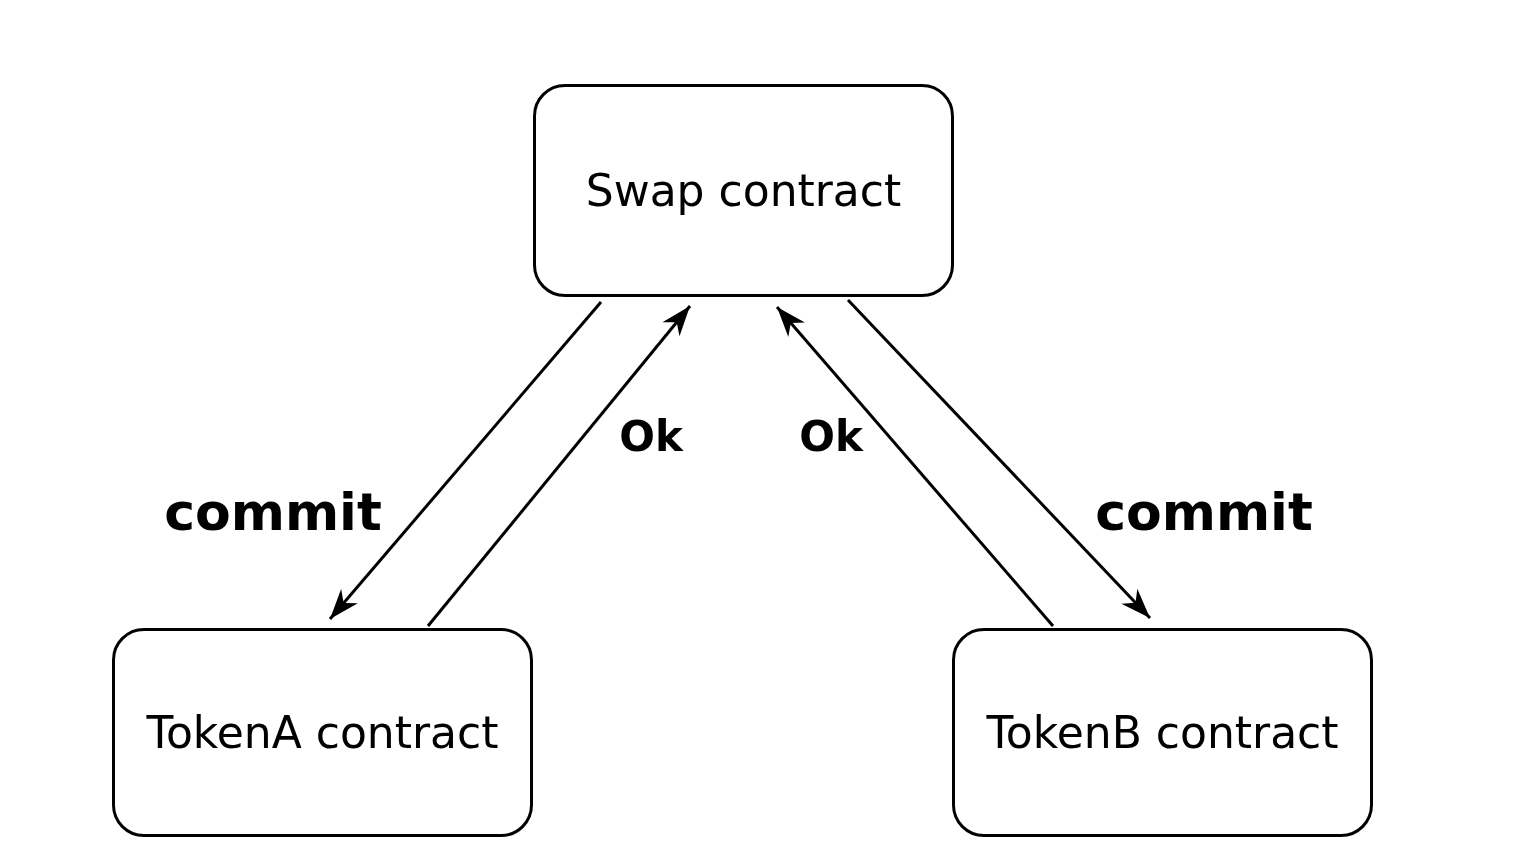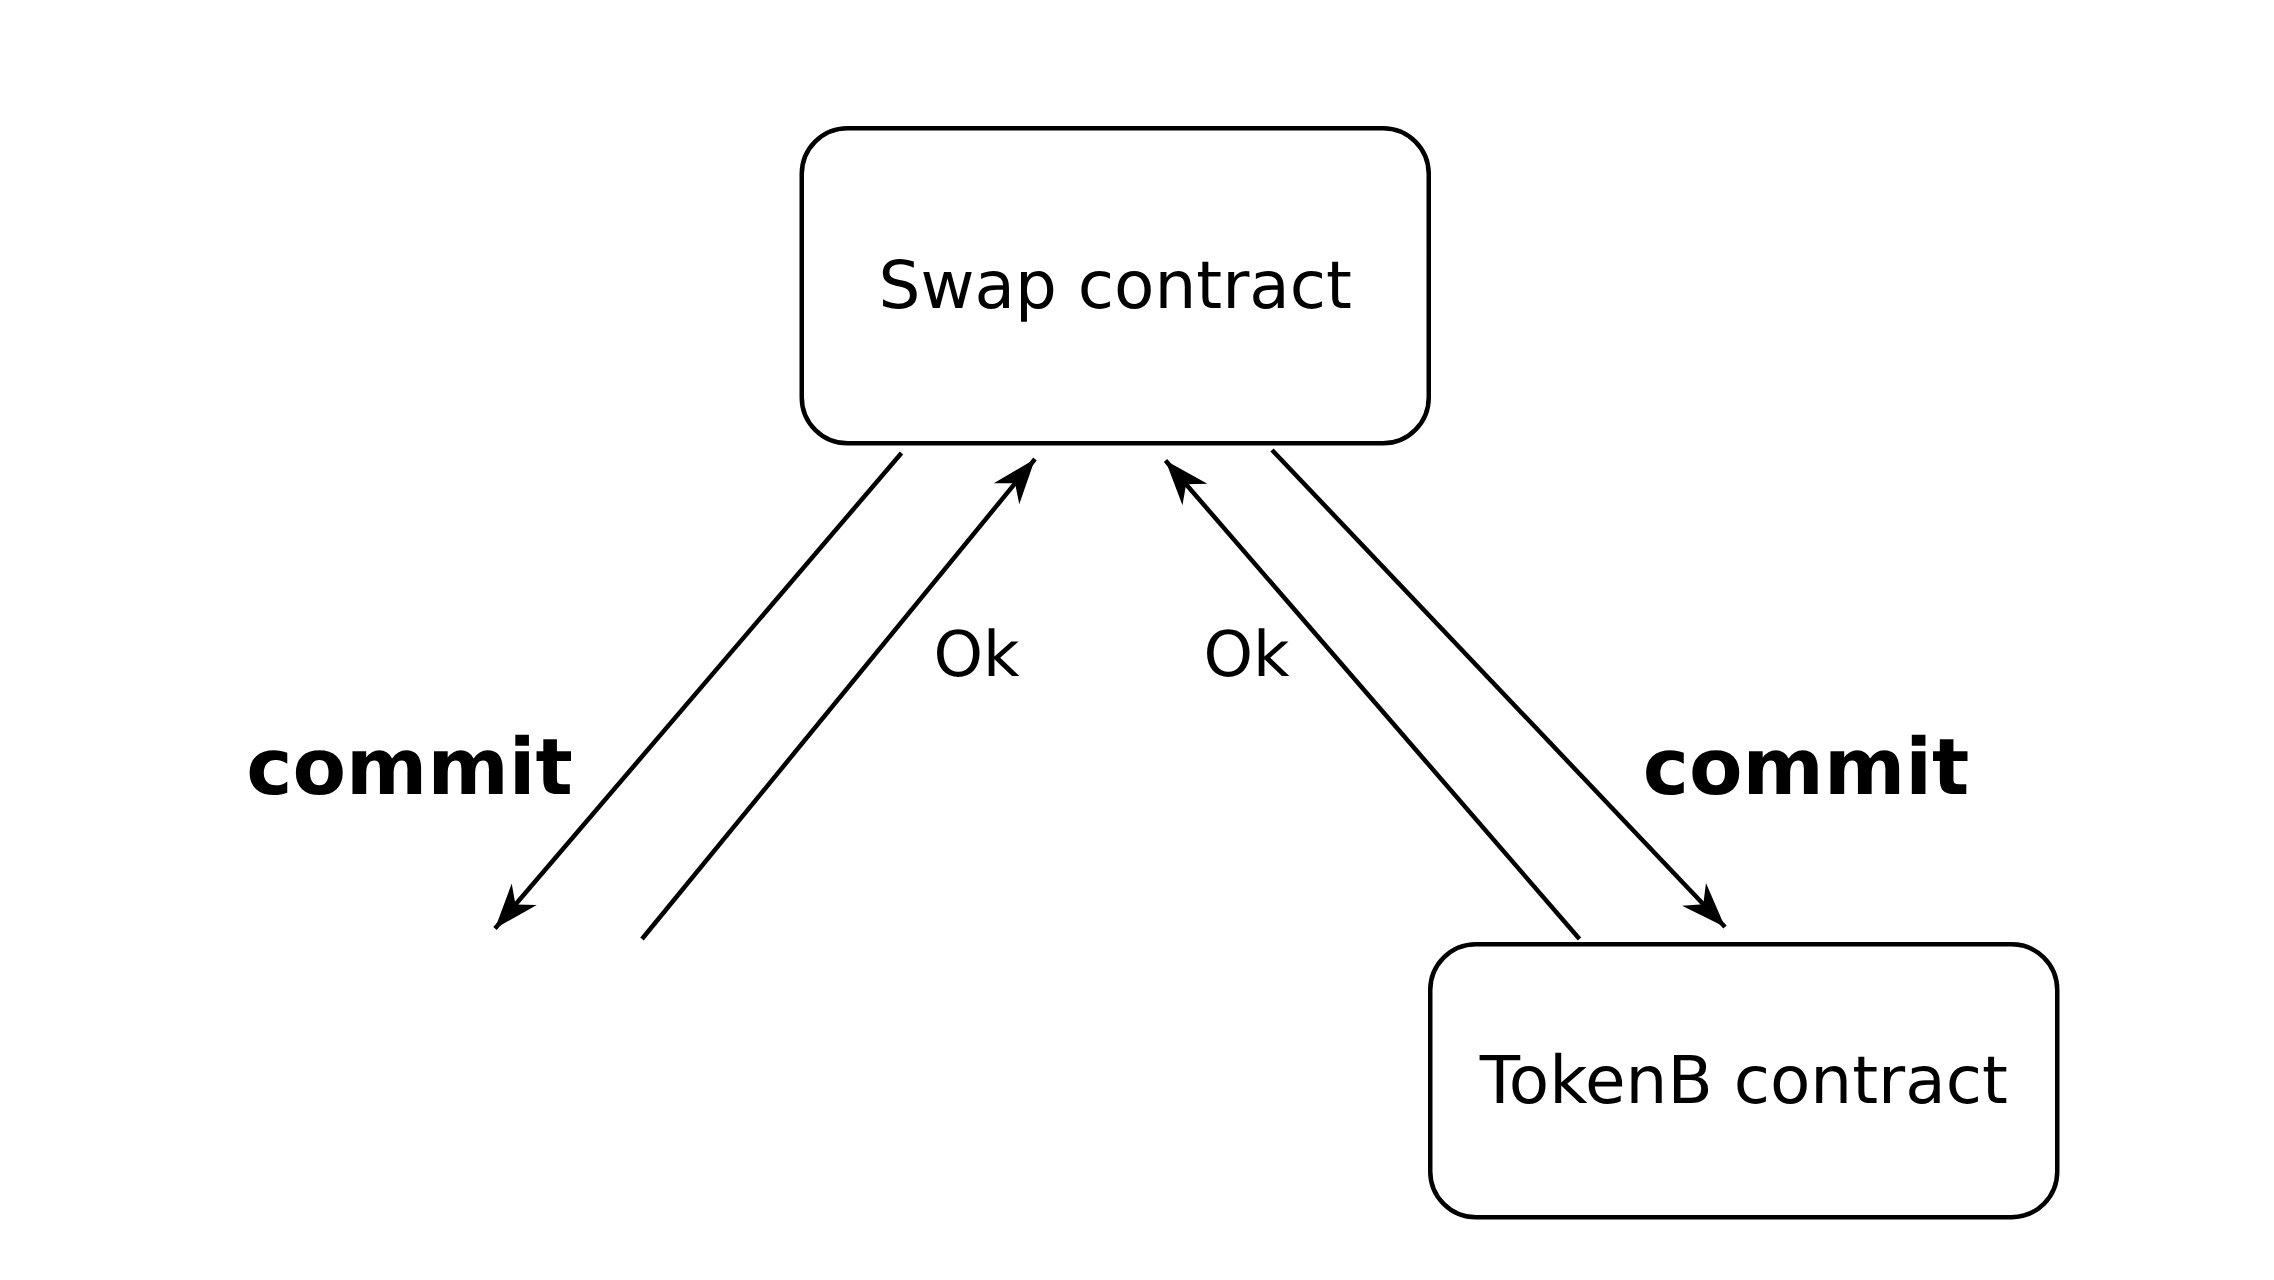--- a/index.html
+++ b/index.html
@@ -32,28 +32,28 @@
     display: flex;
     align-items: center;
     justify-content: center;
     font-size: 44px;
     color: #000000;
     letter-spacing: 0px;
     white-space: nowrap;
   }
   .node-swap   { left: 533px; top: 48px;  width: 421px; height: 213px; }
   .node-tokena { left: 112px; top: 592px; width: 421px; height: 209px; }
-  .node-tokenb { left: 952px; top: 592px; width: 421px; height: 185px; }
+  .node-tokenb { left: 952px; top: 592px; width: 421px; height: 209px; }
   .edge-label {
     position: absolute;
     transform: translate(-50%, -50%);
     color: #000000;
     white-space: nowrap;
   }
-  .edge-label.ok { font-size: 42px; font-weight: 400; }
+  .edge-label.ok { font-size: 42px; font-weight: 700; }
   .edge-label.commit { font-size: 52px; font-weight: 700; }
   .label-ok-left      { left: 651px;  top: 400px; }
   .label-ok-right     { left: 831px;  top: 400px; }
   .label-commit-left  { left: 273px;  top: 476px; }
   .label-commit-right { left: 1204px; top: 476px; }
 </style>
 </head>
 <body>
 
 <div class="canvas">
@@ -67,20 +67,23 @@
     <line x1="601" y1="266" x2="330" y2="583" stroke="#000000" stroke-width="3" marker-end="url(#arrowhead)"></line>
     <line x1="428" y1="590" x2="690" y2="270" stroke="#000000" stroke-width="3" marker-end="url(#arrowhead)"></line>
     <line x1="1053" y1="590" x2="777" y2="271" stroke="#000000" stroke-width="3" marker-end="url(#arrowhead)"></line>
     <line x1="848" y1="264" x2="1150" y2="582" stroke="#000000" stroke-width="3" marker-end="url(#arrowhead)"></line>
   </svg>
 
   <div class="node node-swap">
     <span>Swap contract</span>
   </div>
 
+  <div class="node node-tokena">
+    <span>TokenA contract</span>
+  </div>
 
   <div class="node node-tokenb">
     <span>TokenB contract</span>
   </div>
 
   <div class="edge-label commit label-commit-left">commit</div>
 
   <div class="edge-label ok label-ok-left">Ok</div>
 
   <div class="edge-label commit label-commit-right">commit</div>

